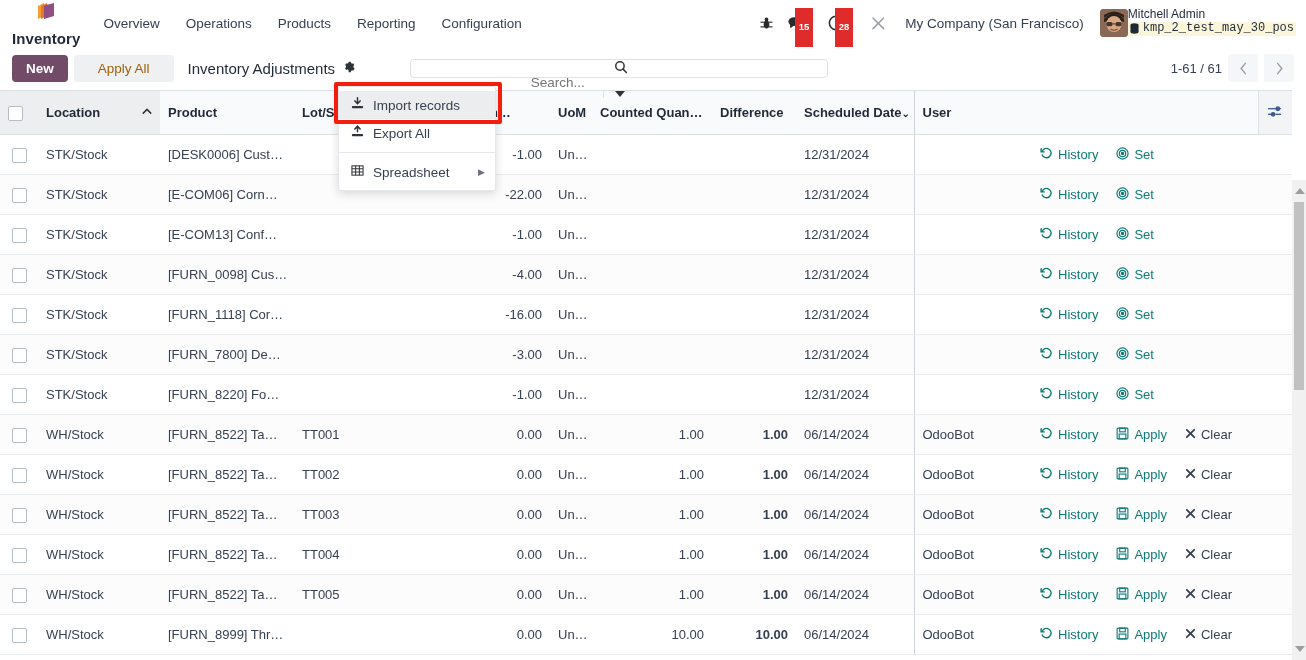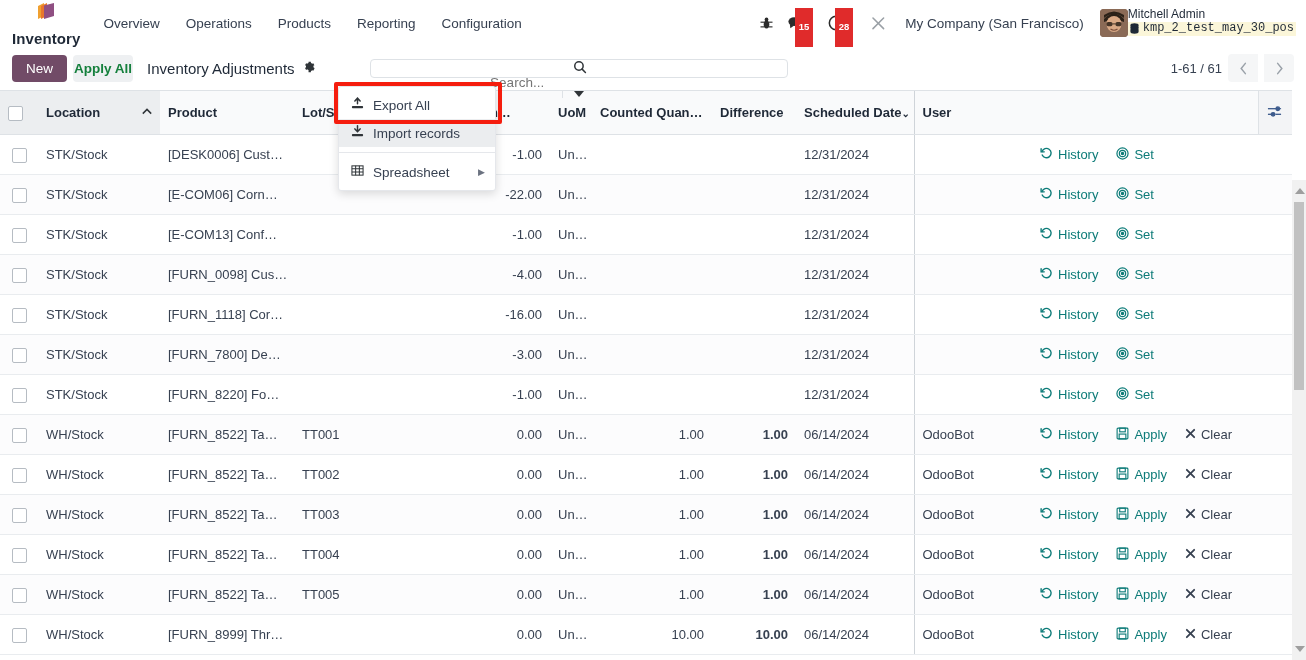--- a/index.html
+++ b/index.html
@@ -70,27 +70,27 @@
     font-family: "Liberation Mono", monospace; padding: 0 2px;
   }
 
   
   .cp {
     height: 44px; display: flex; align-items: center;
     padding: 0 12px 0 12px; background: #fff; position: relative; z-index: 30;
   }
   .btn-new {
     background: #714b67; color: #fff; border: 0;
-    font-size: 13.5px; font-weight: 400;
+    font-size: 13.5px; font-weight: 700;
     padding: 6px 14px; border-radius: 4px; cursor: pointer;
   }
   .btn-apply-all {
-    background: #eef0f2; color: #15803d; border: 0;
-    font-size: 13.5px; padding: 6px 1px; border-radius: 4px;
-    margin-left: 6px; cursor: pointer; font-weight: bold;
+    background: #eef0f2; color: #a16207; border: 0;
+    font-size: 13.5px; padding: 6px 24px; border-radius: 4px;
+    margin-left: 6px; cursor: pointer;
   }
   .breadcrumb {
     margin-left: 14px; display: flex; align-items: center; gap: 7px;
     font-size: 15px; color: #1f2937;
   }
   .gear { color: #374151; font-size: 13px; cursor: pointer; display: inline-block; }
 
   .searchwrap {
     margin-left: 54px;
     width: 418px; height: 19px;
@@ -761,37 +761,37 @@
   </table>
 
   <div class="vscroll">
     <div class="varrow up"></div>
     <div class="vthumb"></div>
     <div class="varrow down"></div>
   </div>
 </div>
 
 <div class="dropdown">
+  <div class="dd-item active">
+    <span>
+      <svg width="13" height="13" viewBox="0 0 14 14" fill="#2f3438">
+        <path d="M7 0.8 V6.4 M4.2 4.2 L7 7.2 L9.8 4.2" stroke="#2f3438" stroke-width="1.6" fill="none" stroke-linecap="round"></path>
+        <rect x="1" y="9.6" width="12" height="2.6" rx="0.8"></rect>
+      </svg>
+    </span>
+    <span>Import records</span>
+  </div>
   <div class="dd-item">
     <span>
       <svg width="13" height="13" viewBox="0 0 14 14" fill="#2f3438">
         <path d="M7 7.2 V1.6 M4.2 4.4 L7 1.2 L9.8 4.4" stroke="#2f3438" stroke-width="1.6" fill="none" stroke-linecap="round"></path>
         <rect x="1" y="9.6" width="12" height="2.6" rx="0.8"></rect>
       </svg>
     </span>
     <span>Export All</span>
-  </div>
-  <div class="dd-item active">
-    <span>
-      <svg width="13" height="13" viewBox="0 0 14 14" fill="#2f3438">
-        <path d="M7 0.8 V6.4 M4.2 4.2 L7 7.2 L9.8 4.2" stroke="#2f3438" stroke-width="1.6" fill="none" stroke-linecap="round"></path>
-        <rect x="1" y="9.6" width="12" height="2.6" rx="0.8"></rect>
-      </svg>
-    </span>
-    <span>Import records</span>
   </div>
   <div class="dd-sep"></div>
   <div class="dd-item">
     <span>
       <svg width="13" height="13" viewBox="0 0 14 14" fill="none" stroke="#2f3438" stroke-width="1.1">
         <rect x="1" y="2" width="12" height="10"></rect>
         <path d="M1 5 H13 M1 8.5 H13 M5 2 V12 M9 2 V12"></path>
       </svg>
     </span>
     <span>Spreadsheet</span>

